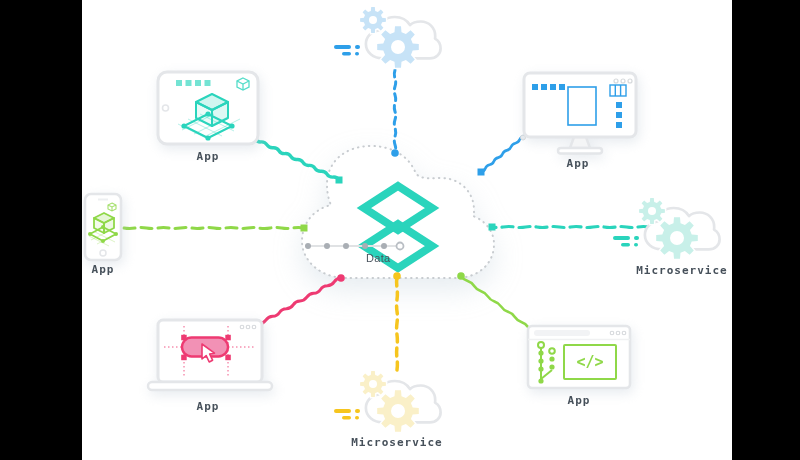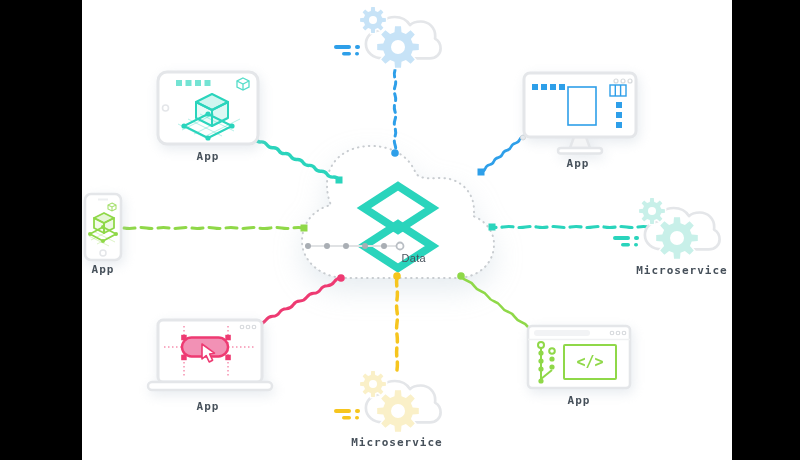--- a/index.html
+++ b/index.html
@@ -8,21 +8,21 @@
   .letterbox{position:absolute;top:0;height:460px;background:#000;}
   #lb-left{left:0;width:82px;}
   #lb-right{left:732px;width:68px;}
   svg.abs{position:absolute;pointer-events:none;}
   .cloud-outline{fill:#fff;stroke:#E4E6E9;stroke-width:3;stroke-linejoin:round;}
   .gear{stroke:#fff;stroke-width:3;paint-order:stroke;}
   .device{filter:drop-shadow(2px 4px 6px rgba(190,200,212,.35));}
   #center-cloud{filter:drop-shadow(0 12px 14px rgba(175,195,210,.30));}
   .node-label{position:absolute;text-align:center;color:#46505A;
               font:bold 11px "DejaVu Sans Mono", monospace;letter-spacing:1px;}
-  #data-label{position:absolute;text-align:right;color:#4A545E;
+  #data-label{position:absolute;text-align:left;color:#4A545E;
               font:11px "Liberation Sans", sans-serif;letter-spacing:.3px;}
 </style>
 </head>
 <body>
 
 <div id="screen">
 
   <svg id="center-cloud" class="abs" style="left:294px;top:144px" width="214" height="146" viewBox="0 0 214 146">
     <path d="M52,134 C28,134 8,118 8,97 C8,79 20,65 37,61 C34,54 33,47 33,40
              C33,18 51,2 77,2 C99,2 116,13 122,30 C129,36 138,34 147,34

